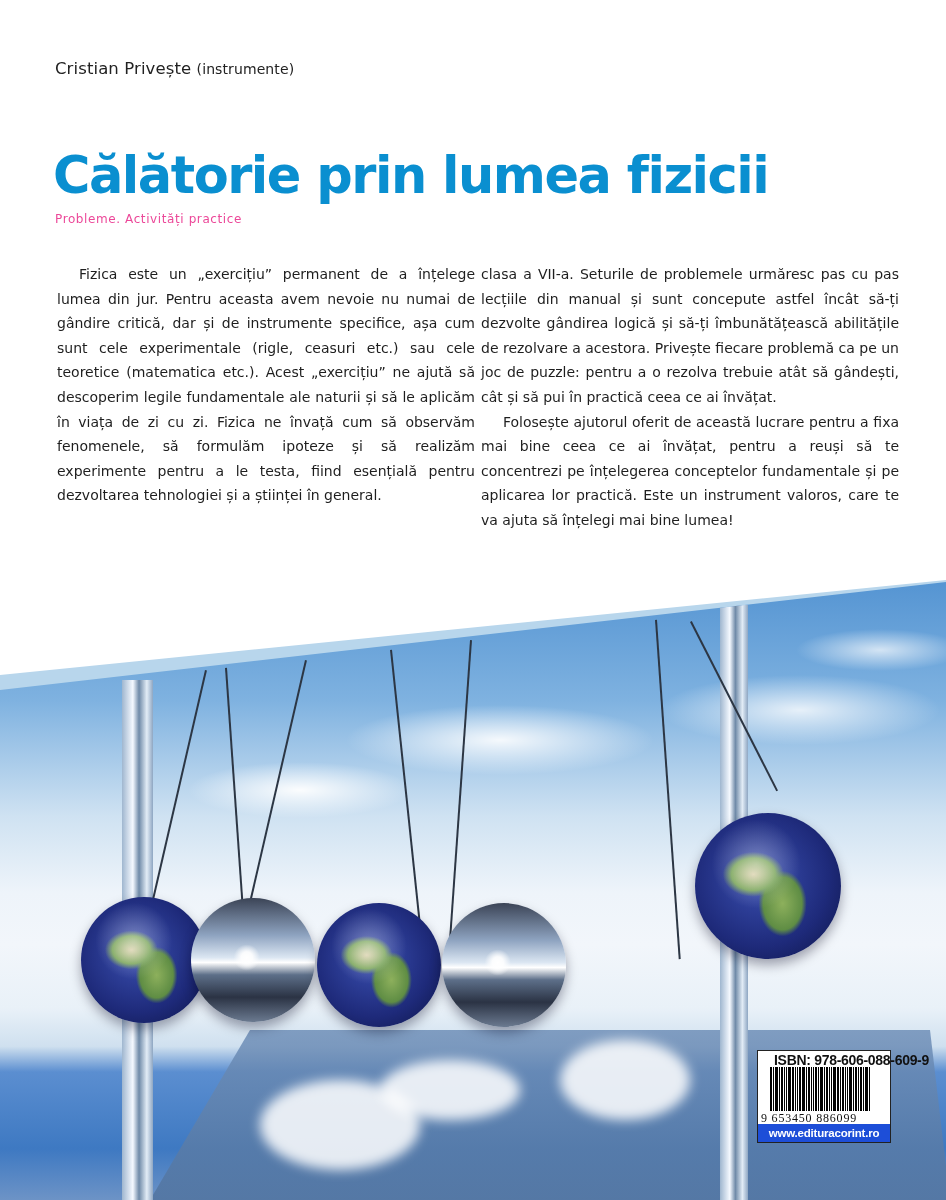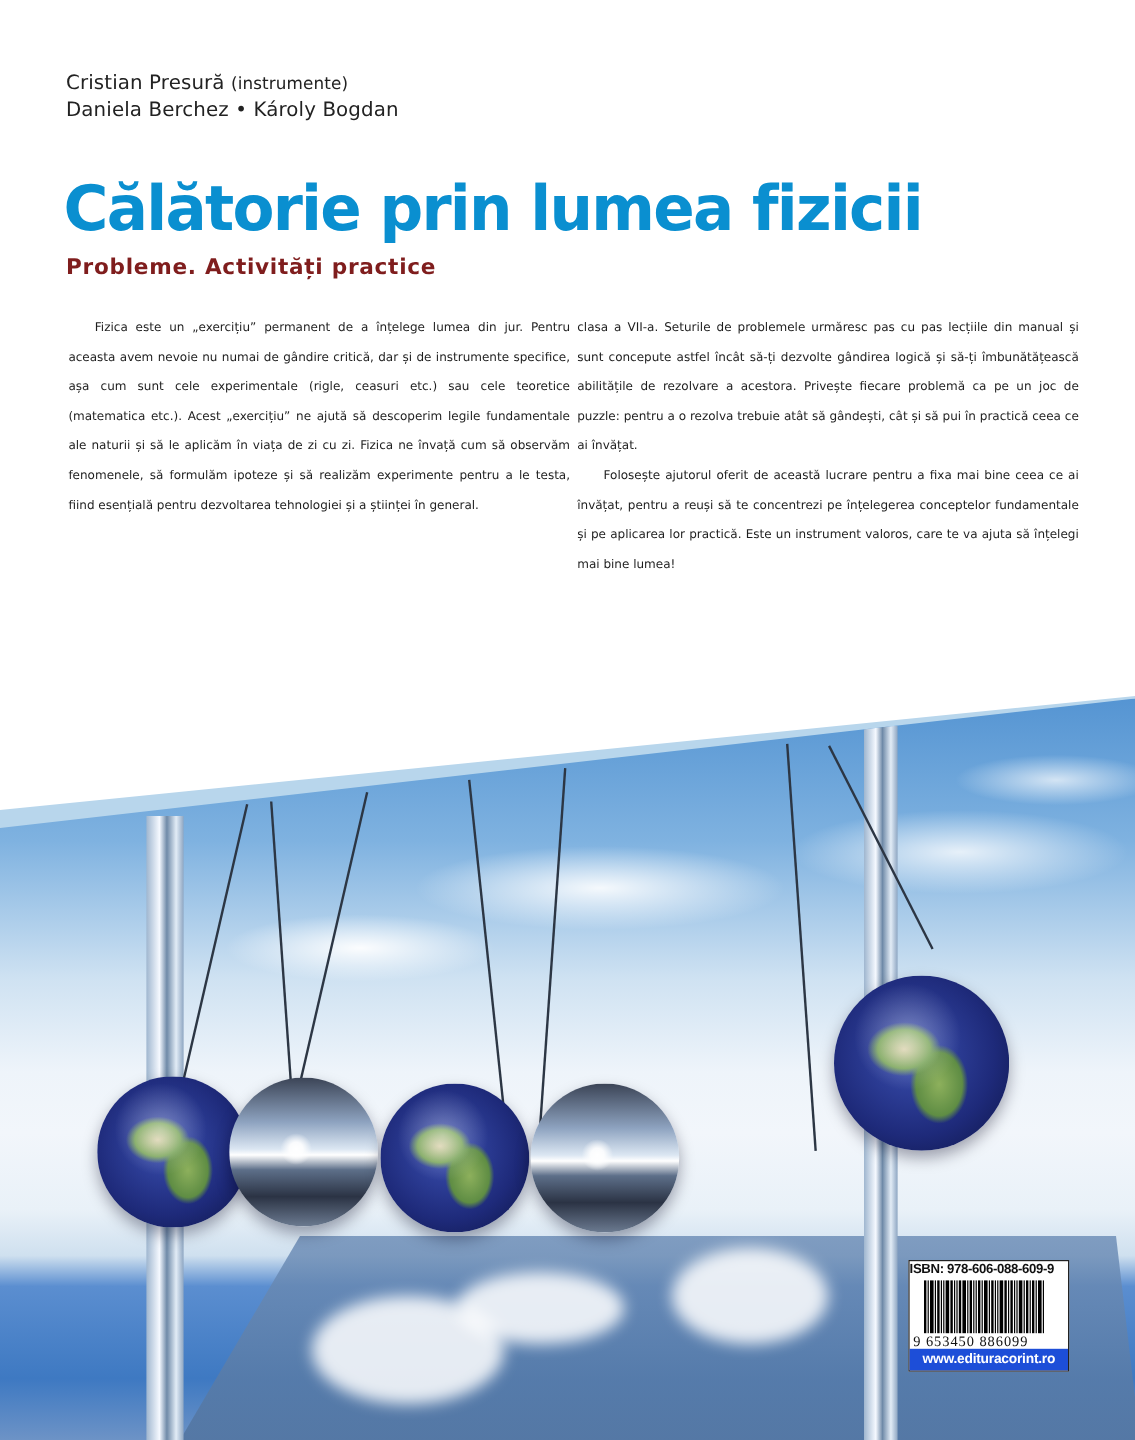--- a/index.html
+++ b/index.html
@@ -1,21 +1,21 @@
 <!DOCTYPE html>
 <html><head>
 <meta charset="utf-8">
 <style>
   html, body { margin:0; padding:0; }
   body { width:946px; height:1200px; position:relative; overflow:hidden; background:#ffffff; font-family:"DejaVu Sans", sans-serif; color:#1c1c1c; }
   .authors { position:absolute; left:55px; top:58px; font-size:16.5px; line-height:22px; color:#222; letter-spacing:0.1px; }
   .authors .coord { font-size:14px; }
   .title { position:absolute; left:53px; top:140px; font-family:"DejaVu Sans", sans-serif; font-weight:bold; font-size:52px; letter-spacing:-1.5px; color:#0a8fd0; white-space:nowrap; line-height:70px; transform:scaleX(0.98); transform-origin:left; }
-  .subtitle { position:absolute; left:55px; top:212px; font-weight:bold; font-size:18px; color:#7f1d1d; letter-spacing:0.6px; }
-  .col { position:absolute; top:262px; width:418px; font-size:10px; line-height:24.6px; text-align:justify; color:#1e1e1e; }
+  .subtitle { position:absolute; left:55px; top:212px; font-weight:normal; font-size:12px; color:#ec4899; letter-spacing:0.6px; }
+  .col { position:absolute; top:262px; width:418px; font-size:14px; line-height:24.6px; text-align:justify; color:#1e1e1e; }
   .col p { margin:0; text-indent:22px; }
   .col p.cont { text-indent:0; }
   .col-left { left:57px; }
   .col-right { left:481px; }
 
   .photo-wrap { position:absolute; left:0; top:560px; width:946px; height:640px; }
   .band { position:absolute; inset:0; background:#b8d6ec; clip-path:polygon(0 115px, 946px 20px, 946px 640px, 0 640px); }
   .photo { position:absolute; inset:0; clip-path:polygon(0 130px, 946px 22px, 946px 640px, 0 640px);
     background:
       radial-gradient(ellipse 160px 40px at 300px 230px, rgba(255,255,255,0.95), rgba(255,255,255,0) 70%),
@@ -32,32 +32,31 @@
   .globe { background:
       radial-gradient(circle at 42% 35%, rgba(255,255,255,0.35) 0%, rgba(255,255,255,0) 35%),
       radial-gradient(ellipse 30% 22% at 40% 42%, #d8cfa8 0%, #7aa55a 50%, rgba(90,140,70,0) 70%),
       radial-gradient(ellipse 22% 30% at 60% 62%, #8db05c 0%, #5f8d44 60%, rgba(90,140,70,0) 75%),
       radial-gradient(circle at 45% 45%, #3a4fb0 0%, #1e2a7a 60%, #0d1444 100%); box-shadow:0 6px 12px rgba(0,0,30,0.35); }
   .chrome { background:
       radial-gradient(circle at 45% 48%, #ffffff 0%, rgba(255,255,255,0.9) 6%, rgba(255,255,255,0) 14%),
       linear-gradient(180deg, #3b4456 0%, #8ea3c0 30%, #dbe6f2 48%, #ffffff 52%, #5d6f89 62%, #2b3344 80%, #6b7a90 100%); box-shadow:0 6px 12px rgba(0,0,30,0.35); }
 
   .isbn-box { position:absolute; left:757px; top:1050px; width:134px; height:93px; background:#fff; border:1px solid #222; box-sizing:border-box; }
-  .isbn-label { position:absolute; left:0; top:1px; font-family:"Liberation Sans", sans-serif; font-weight:bold; font-size:11px; letter-spacing:-0.3px; color:#111; white-space:nowrap; }
+  .isbn-label { position:absolute; left:16px; top:1px; font-family:"Liberation Sans", sans-serif; font-weight:bold; font-size:14px; letter-spacing:-0.3px; color:#111; white-space:nowrap; }
   .barcode { position:absolute; left:12px; top:16px; width:110px; height:44px; display:flex; align-items:stretch; }
   .barcode span { display:block; height:100%; background:#000; margin-right:1px; }
   .bc-digits { position:absolute; left:3px; top:60px; font-family:"Liberation Serif", serif; font-size:12px; color:#111; letter-spacing:0.8px; white-space:nowrap; }
   .site { position:absolute; left:0; bottom:0; width:100%; height:18px; background:#1d4ed8; color:#fff; font-family:"Liberation Sans", sans-serif; font-weight:bold; font-size:11.5px; line-height:18px; text-align:center; letter-spacing:-0.2px; }
 </style>
 </head>
 <body>
 
 <div class="authors">
-  <div><span>Cristian Presură</span> <span class="coord">(instrumente)</span></div>
-  <div>Daniela Berchez • Károly Bogdan</div>
+  <div><span>Cristian Privește</span> <span class="coord">(instrumente)</span></div>
 </div>
 
 <div class="title">Călătorie prin lumea fizicii</div>
 <div class="subtitle">Probleme. Activități practice</div>
 
 <div class="col col-left">
   <p>Fizica este un „exercițiu” permanent de a înțelege lumea din jur. Pentru aceasta avem nevoie nu numai de gândire critică, dar și de instrumente specifice, așa cum sunt cele experimentale (rigle, ceasuri etc.) sau cele teoretice (matematica etc.). Acest „exercițiu” ne ajută să descoperim legile fundamentale ale naturii și să le aplicăm în viața de zi cu zi. Fizica ne învață cum să observăm fenomenele, să formulăm ipoteze și să realizăm experimente pentru a le testa, fiind esențială pentru dezvoltarea tehnologiei și a științei în general.</p>
 </div>
 <div class="col col-right">
   <p class="cont">clasa a VII-a. Seturile de problemele urmăresc pas cu pas lecțiile din manual și sunt concepute astfel încât să-ți dezvolte gândirea logică și să-ți îmbunătățească abilitățile de rezolvare a acestora. Privește fiecare problemă ca pe un joc de puzzle: pentru a o rezolva trebuie atât să gândești, cât și să pui în practică ceea ce ai învățat.</p>

